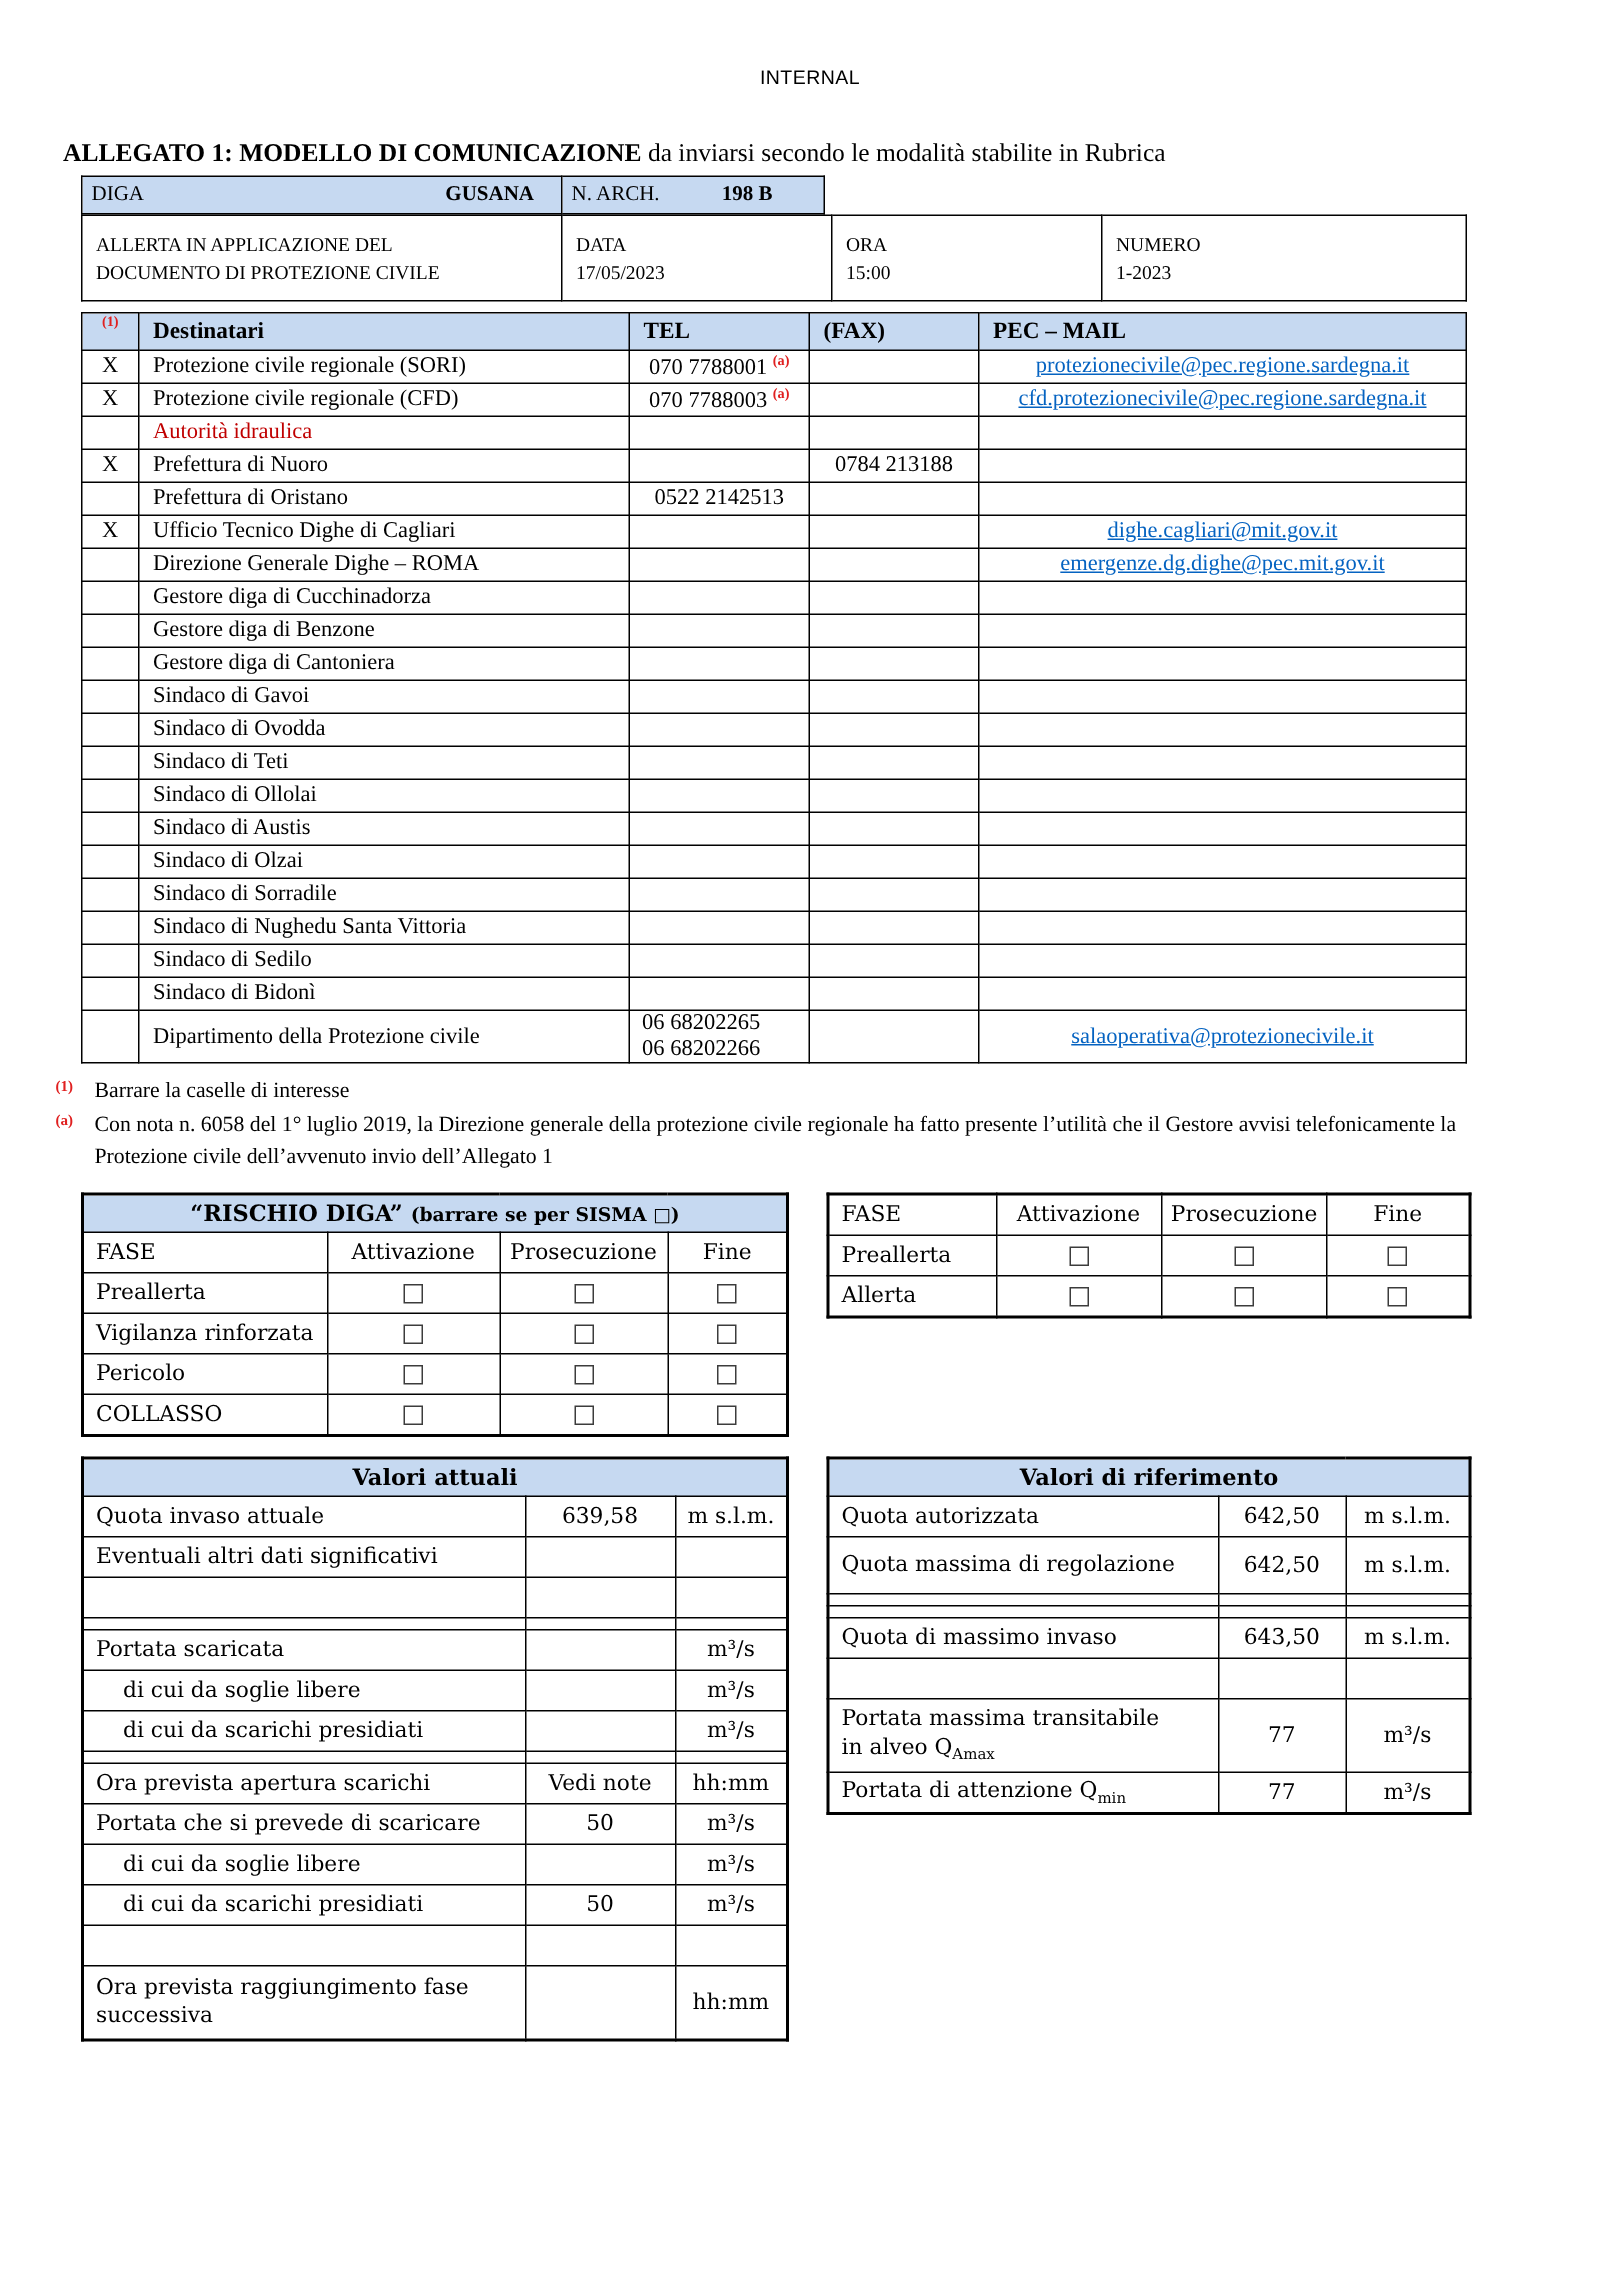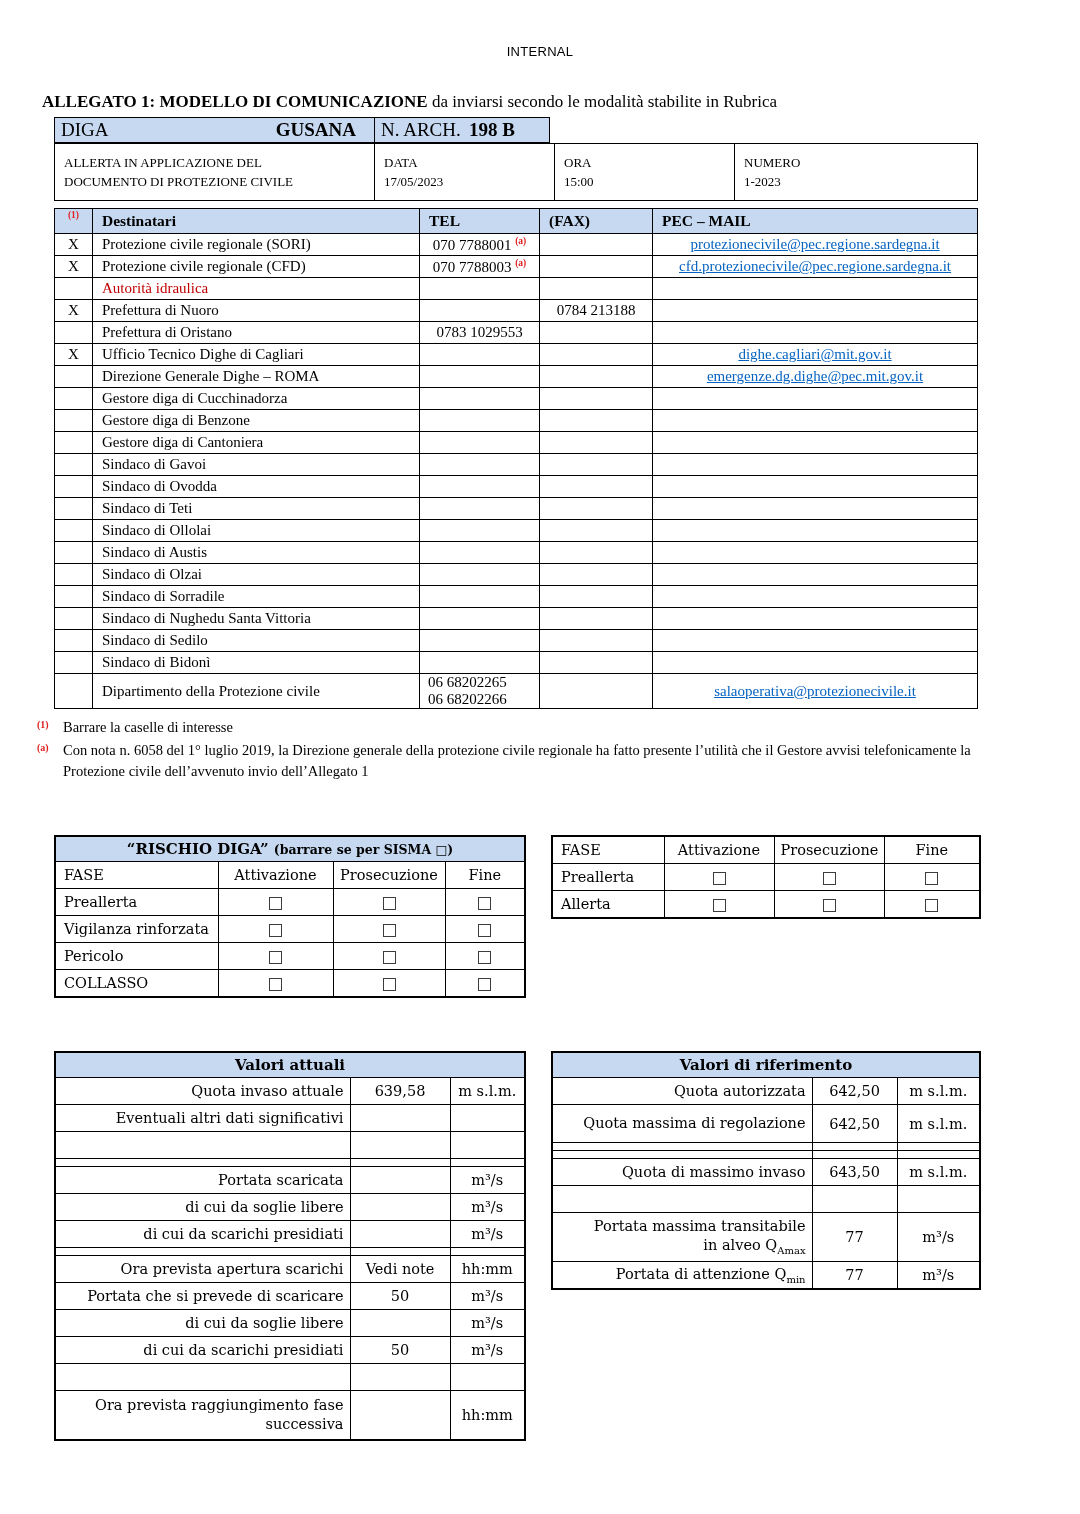--- a/index.html
+++ b/index.html
@@ -5,21 +5,21 @@
   html,body{margin:0;padding:0;background:#fff;}
   .page{width:1080px;height:1514px;background:#fff;font-family:"Liberation Serif",serif;color:#000;overflow:hidden;}
   .internal{padding-top:44px;text-align:center;font-family:"Liberation Sans",sans-serif;font-size:13px;letter-spacing:.3px;}
   .content{padding-left:42px;width:950px;}
   .title{margin-top:33px;font-size:17px;white-space:nowrap;}
   .b{font-weight:bold;}
   table{border-collapse:collapse;table-layout:fixed;}
   .t td,.t th{border:1px solid #000;padding:0 6px;overflow:hidden;}
   .fillrow td,.fillrow th{background:var(--fill);}
 
-  .dam{margin-left:12px;margin-top:5px;width:495px;font-size:19px;border:1.5px solid #000;}
+  .dam{margin-left:12px;margin-top:5px;width:495px;font-size:14px;border:1.5px solid #000;}
   .dam td{height:24px;vertical-align:middle;}
   .flexsb{display:flex;justify-content:space-between;align-items:center;}
   .pr12{padding-right:12px;}
   .pr28{padding-right:28px;}
 
   .alert{margin-left:12px;width:923px;font-size:13px;border:1.5px solid #000;}
   .alert td{height:52px;vertical-align:middle;padding:2px 9px;}
   .alert div{line-height:1.5;}
 
   .dest{margin-left:12px;margin-top:7px;width:923px;font-size:15px;border:1.5px solid #000;}
@@ -37,33 +37,33 @@
   a.link{color:var(--link);text-decoration:underline;cursor:pointer;}
 
   .footnotes{margin-left:-5px;margin-top:8px;font-size:14.5px;width:955px;}
   .fn{display:flex;gap:9px;margin-bottom:2px;line-height:1.45;}
   .fn .mk2{color:var(--marker);font-weight:bold;font-size:10px;min-width:17px;padding-top:1px;}
   .fn .tx{flex:1;}
 
   .cols{display:flex;gap:25px;margin-left:12px;align-items:flex-start;}
   .row2{margin-top:13px;}
   .row3{margin-top:13px;}
-  .t2{border:2px solid #000;font-family:"DejaVu Serif",serif;font-size:14.5px;margin-top:40px;}
+  .t2{border:2px solid #000;font-family:"DejaVu Serif",serif;font-size:14.5px;}
   .t2 td{height:26px;vertical-align:middle;}
   .t2 .ttl td{text-align:center;font-weight:bold;height:24px;font-size:15px;}
   .ttl .small{font-size:12.5px;}
   .r-diga{width:470px;}
   .r-valle{width:428px;}
   .fase{text-align:left;padding-left:8px !important;}
   .cbc{text-align:center;}
   .cb{display:inline-block;width:11px;height:11px;border:1px solid #3c3c3c;vertical-align:middle;background:#fff;}
 
   .v-att{width:470px;}
   .v-rif{width:428px;}
-  .t2 .lab{text-align:right;padding-left:8px;line-height:1.3;}
+  .t2 .lab{text-align:left;padding-left:8px;line-height:1.3;}
   .t2 .val{text-align:center;}
   .t2 .unit{text-align:center;}
   .thin td{height:7px;padding:0;}
   .indent{padding-left:26px !important;}
   .padrow td{height:37px;}
   .tallrow td{height:48px;}
   sub{font-size:10px;}
 </style>
 </head>
 <body>
@@ -169,21 +169,21 @@
           <tr>
             <td class="chk">X</td>
             <td class="nm">Prefettura di Nuoro</td>
             <td class="tel"></td>
             <td class="fax">0784 213188</td>
             <td class="pec"></td>
           </tr>
           <tr>
             <td class="chk"></td>
             <td class="nm">Prefettura di Oristano</td>
-            <td class="tel">0783 1029553</td>
+            <td class="tel">0522 2142513</td>
             <td class="fax"></td>
             <td class="pec"></td>
           </tr>
           <tr>
             <td class="chk">X</td>
             <td class="nm">Ufficio Tecnico Dighe di Cagliari</td>
             <td class="tel"></td>
             <td class="fax"></td>
             <td class="pec"><a class="link">dighe.cagliari@mit.gov.it</a></td>
           </tr>

